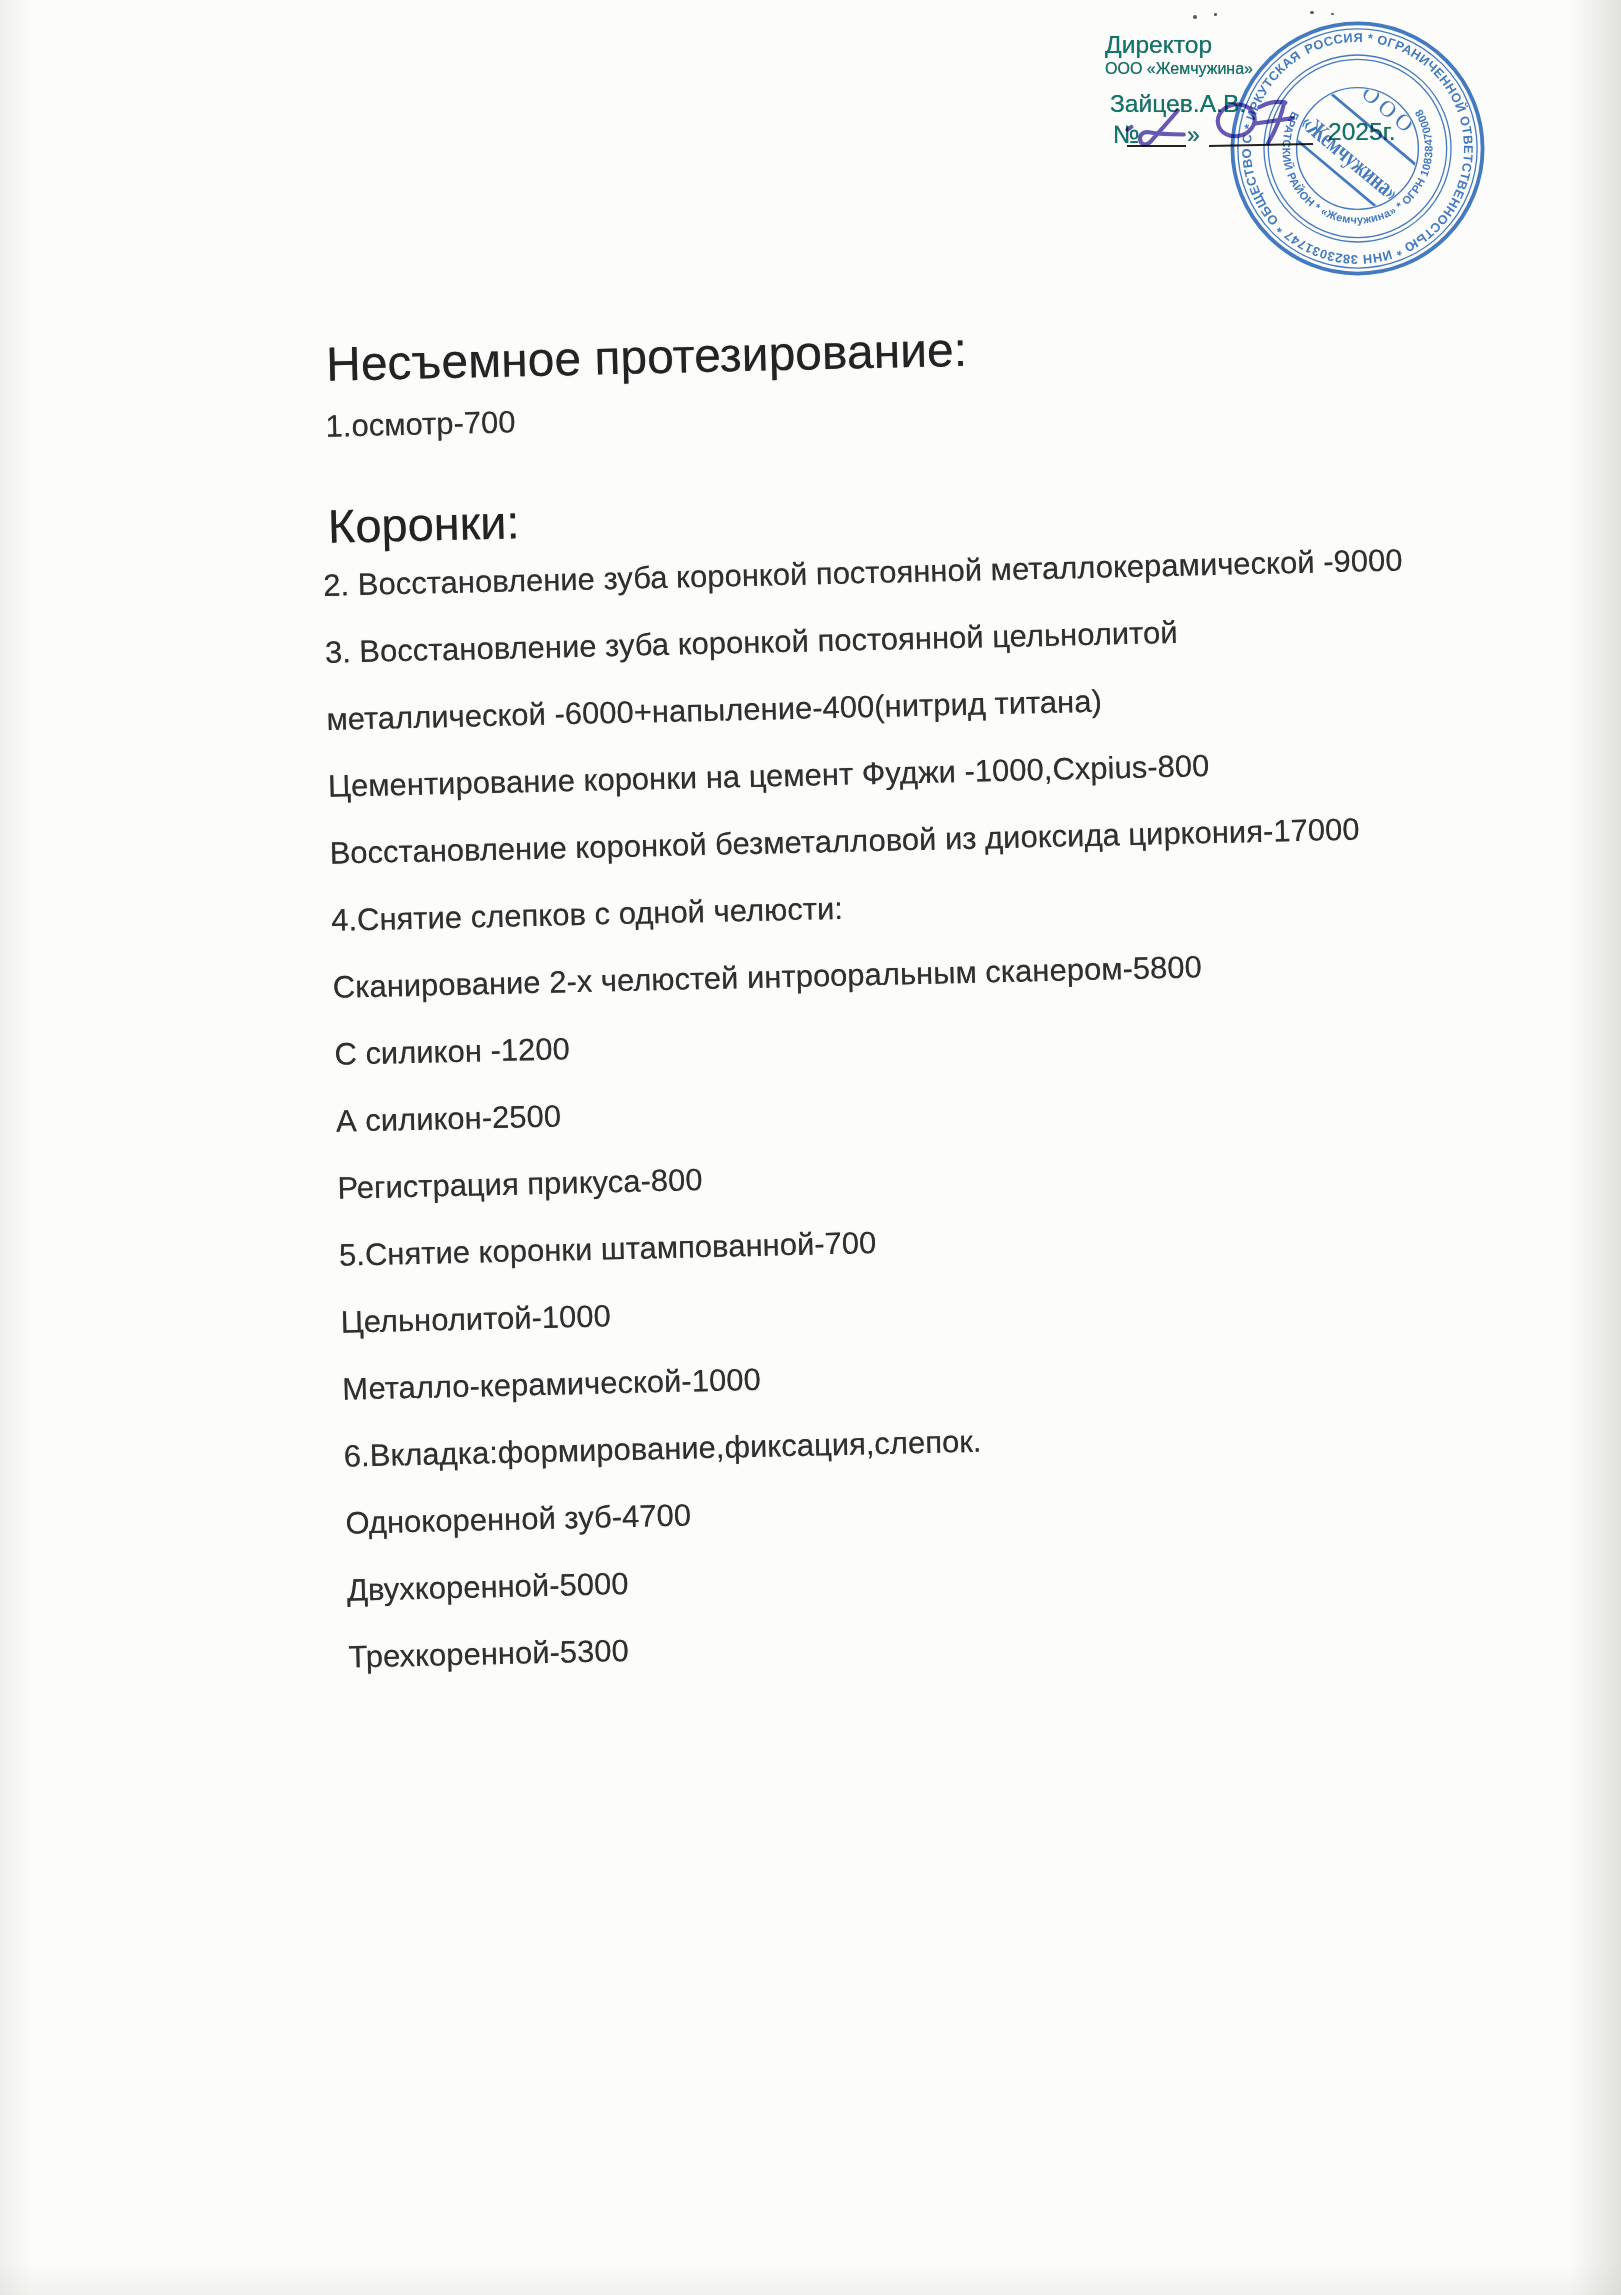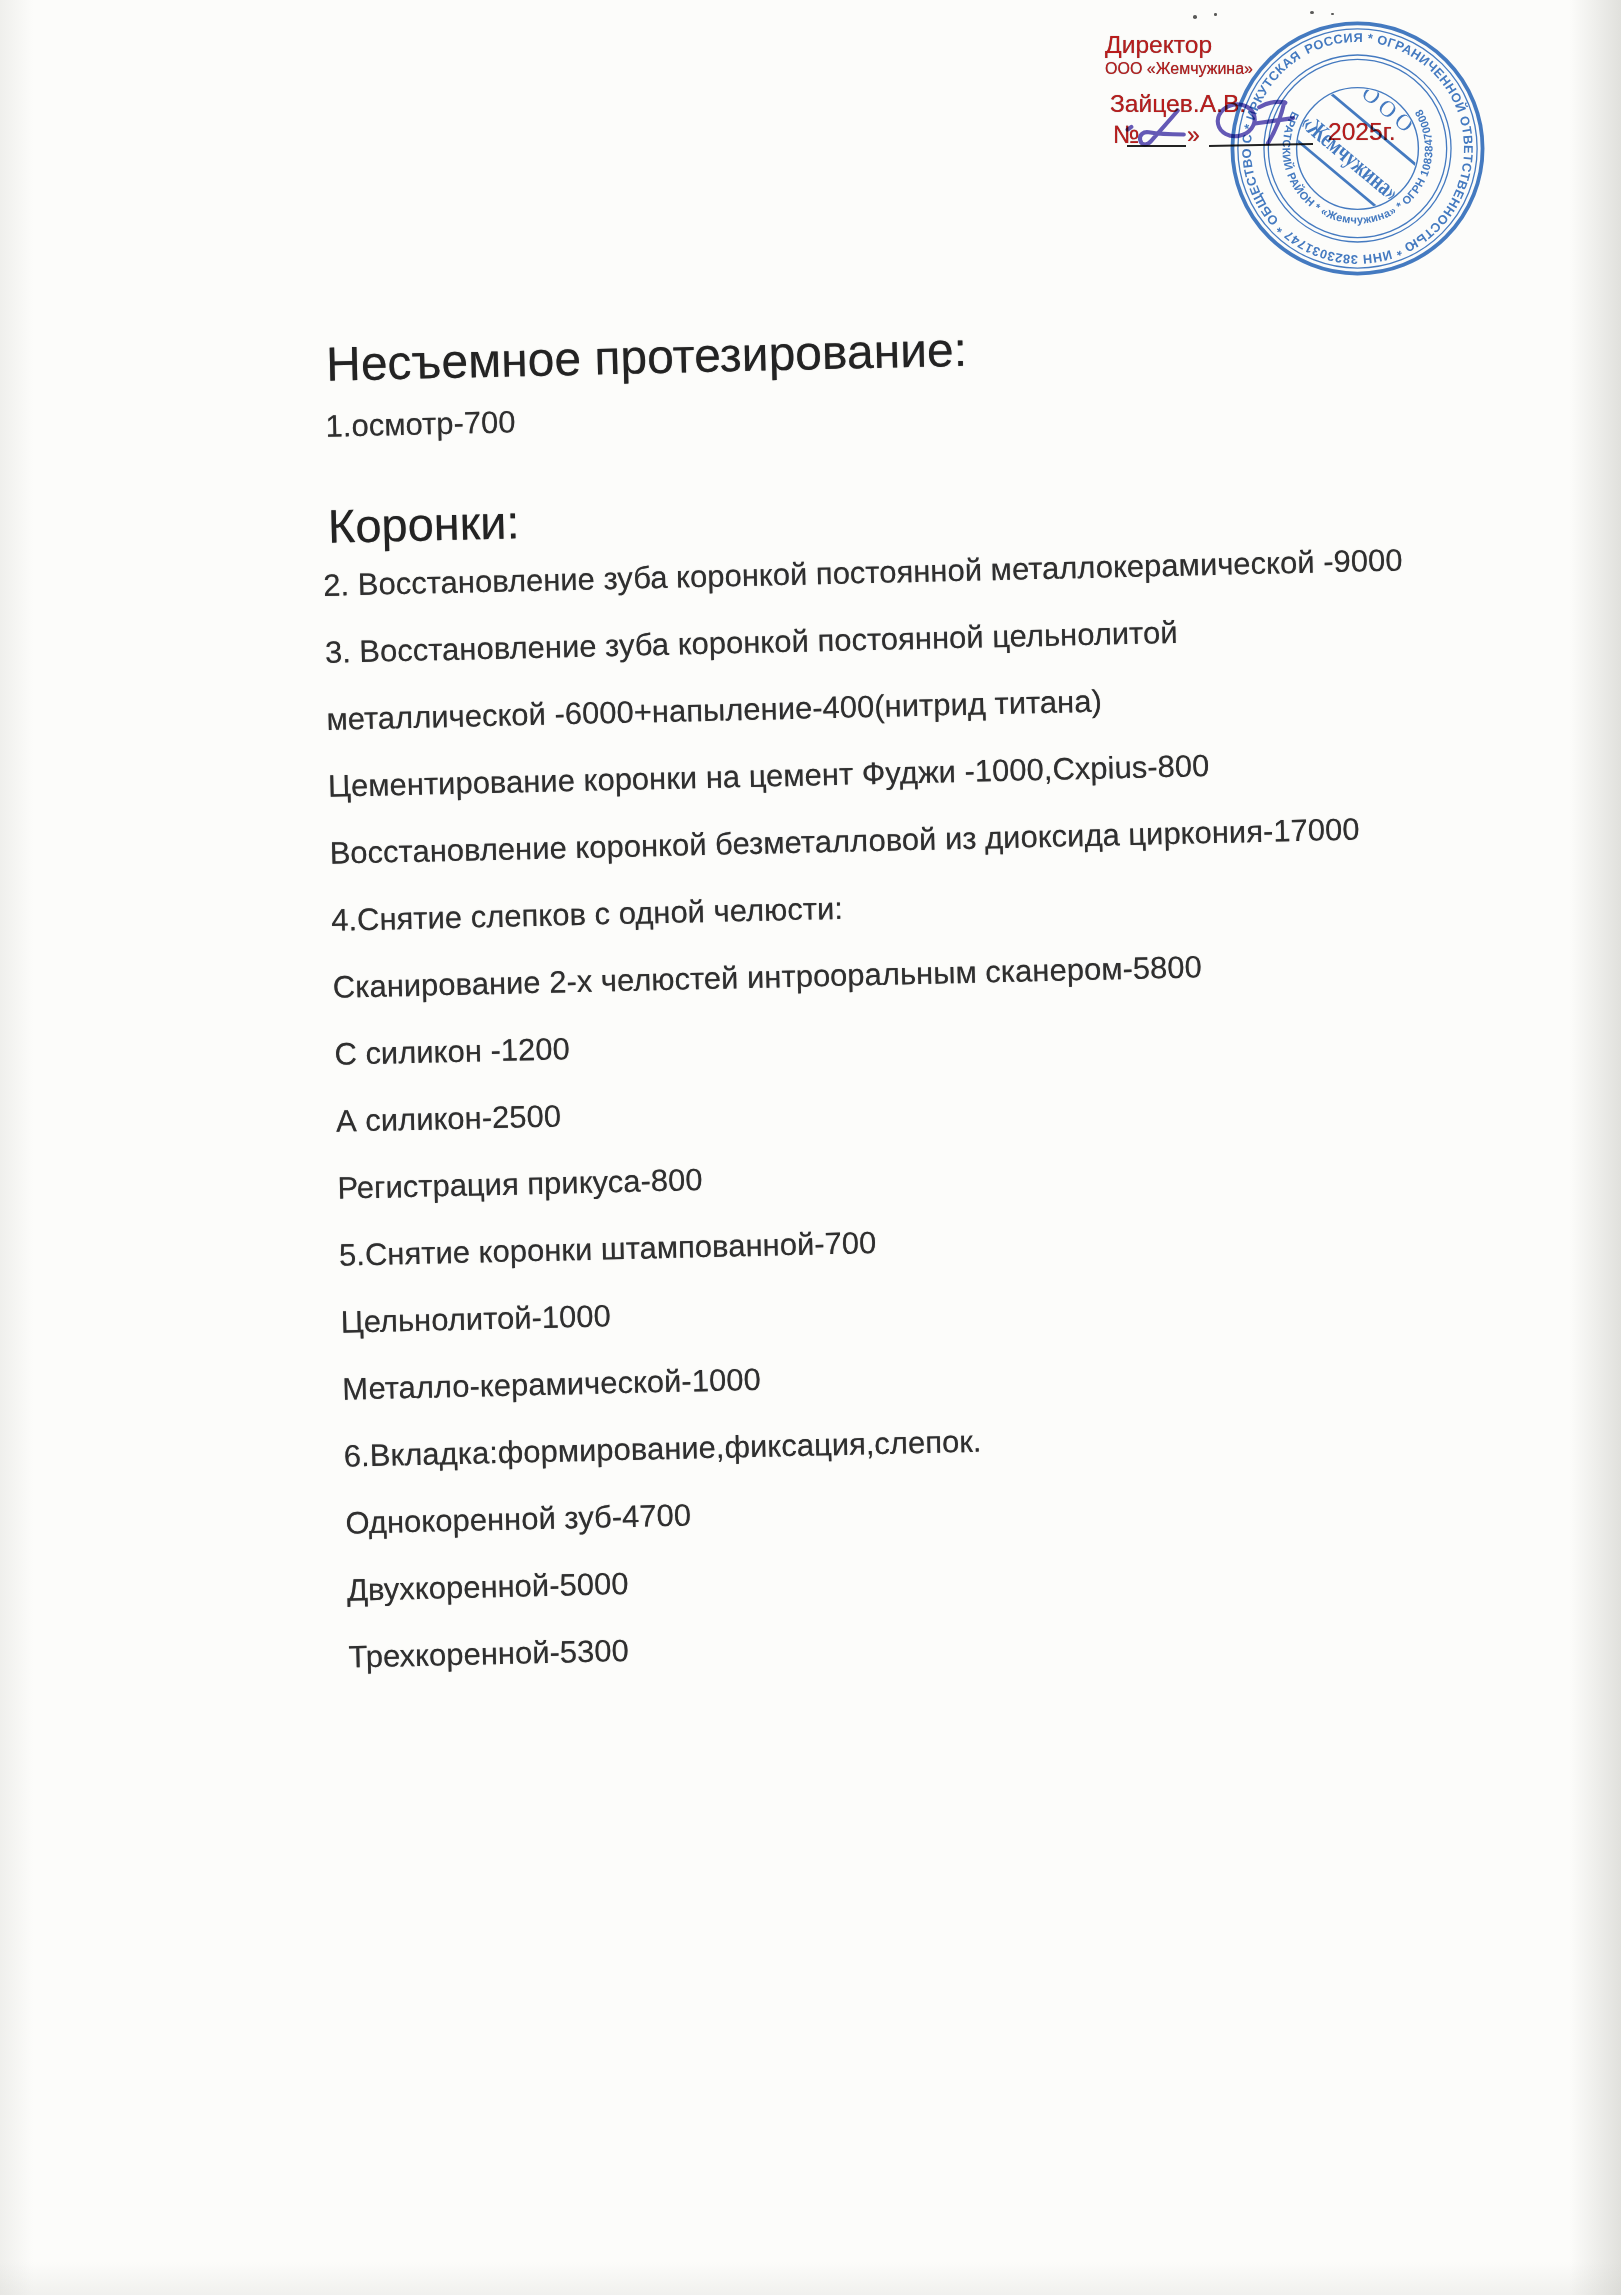--- a/index.html
+++ b/index.html
@@ -11,21 +11,21 @@
   }
   
   .scan-edge-right{position:absolute;top:0;right:0;width:52px;height:100%;
     background:linear-gradient(to right,rgba(190,190,184,0),rgba(196,196,190,.5));}
   .scan-edge-left{position:absolute;top:0;left:0;width:33px;height:100%;
     background:linear-gradient(to left,rgba(190,190,184,0),rgba(200,200,195,.25));}
   .scan-edge-bottom{position:absolute;bottom:0;left:0;width:100%;height:33px;
     background:linear-gradient(to bottom,rgba(190,190,184,0),rgba(200,200,195,.22));}
 
   
-  .hdr{position:absolute;color:#b91c1c;white-space:nowrap;
+  .hdr{position:absolute;color:#0f766e;white-space:nowrap;
        text-shadow:0 0 0.7px rgba(30,30,30,.65);}
   #hdr-role   {left:1105px;top:31px; font-size:24.6px;}
   #hdr-company{left:1105px;top:60px;font-size:16px;}
   #hdr-name   {left:1110px;top:90px;font-size:24.6px;}
   #hdr-num    {left:1113px;top:120px;font-size:25px;}
   #hdr-quote  {left:1187px;top:122px;font-size:23px;}
   #hdr-year   {left:1328px;top:118px;font-size:24.6px;}
   .blank-line{position:absolute;height:2.2px;background:#222;}
   #line1{left:1127px;top:145px;width:59px;}
   #line2{left:1209px;top:144px;width:104px;transform:rotate(-1.2deg);}

